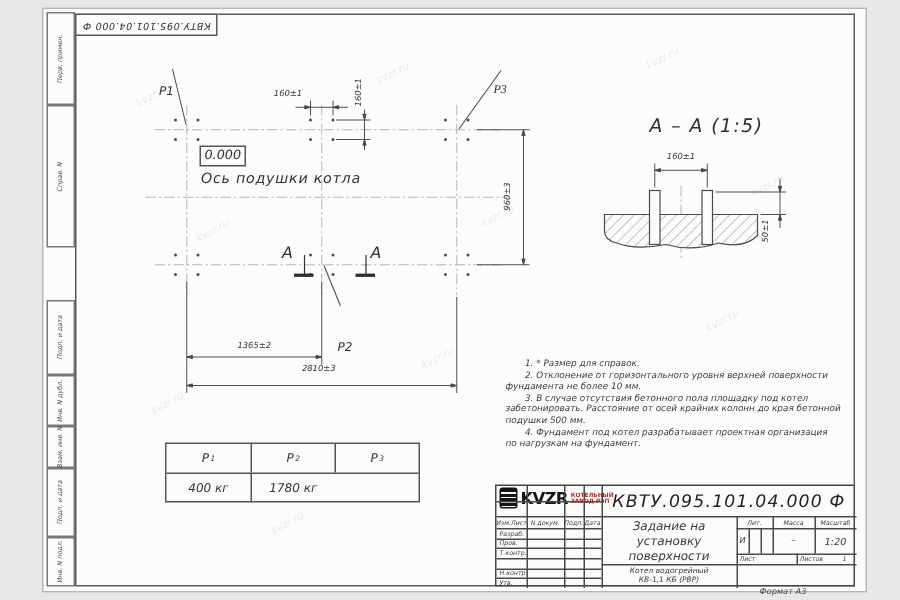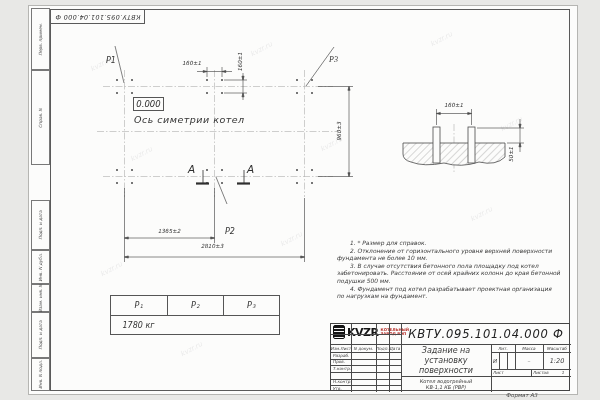--- a/index.html
+++ b/index.html
@@ -238,29 +238,30 @@
       <line x1="196" y1="183.5" x2="209" y2="183.5" stroke-width="2.2"></line>
       <line x1="244" y1="170" x2="244" y2="183" stroke-width="0.8"></line>
       <line x1="237" y1="183.5" x2="250" y2="183.5" stroke-width="2.2"></line>
     </g>
   </svg>
 
   <div id="p1" class="ptxt">P1</div>
   <div id="p2" class="ptxt">P2</div>
   <div id="p3" class="ptxt">P3</div>
   <div id="elevbox" class="abs">0.000</div>
-  <div id="symlbl" class="abs">Ось симетрии котел</div>
+  <div id="symlbl" class="abs">Ось подушки котла</div>
   <div id="d160h" class="dimtxt">160±1</div>
   <div id="d160v" class="dimtxt">160±1</div>
   <div id="d960" class="dimtxt">960±3</div>
   <div id="d1365" class="dimtxt">1365±2</div>
   <div id="d2810" class="dimtxt">2810±3</div>
   <div id="a-left" class="amark">А</div>
   <div id="a-right" class="amark">А</div>
 
+  <div id="sectitle" class="abs">А – А (1:5)</div>
   <div id="sd160" class="dimtxt">160±1</div>
   <div id="sd50" class="dimtxt">50±1</div>
 
   <div id="notes" class="abs">
     <div class="note-line ind">1. * Размер для справок.</div>
     <div class="note-line ind">2. Отклонение от горизонтального уровня верхней поверхности</div>
     <div class="note-line">фундамента не более 10 мм.</div>
     <div class="note-line ind">3. В случае отсутствия бетонного пола площадку под котел</div>
     <div class="note-line">забетонировать. Расстояние от осей крайних колонн до края бетонной</div>
     <div class="note-line">подушки 500 мм.</div>
@@ -277,20 +278,21 @@
       <div class="lt-cell c2">
           <span>P</span>
           <sub>2</sub>
         </div>
       <div class="lt-cell c3">
           <span>P</span>
           <sub>3</sub>
         </div>
     </div>
     <div class="lt-row">
+      <div class="lt-cell c1">400 кг</div>
       <div class="lt-cell c2">1780 кг</div>
     </div>
   </div>
 
   <div id="tb" class="abs">
     <div class="vl" style="left:70px;top:0;height:68px"></div>
     <div class="vl" style="left:160px;top:20px;height:48px"></div>
     <div class="vl" style="left:20px;top:0;height:68px"></div>
     <div class="vl" style="left:45px;top:0;height:68px"></div>
     <div class="vl" style="left:58px;top:0;height:68px"></div>

